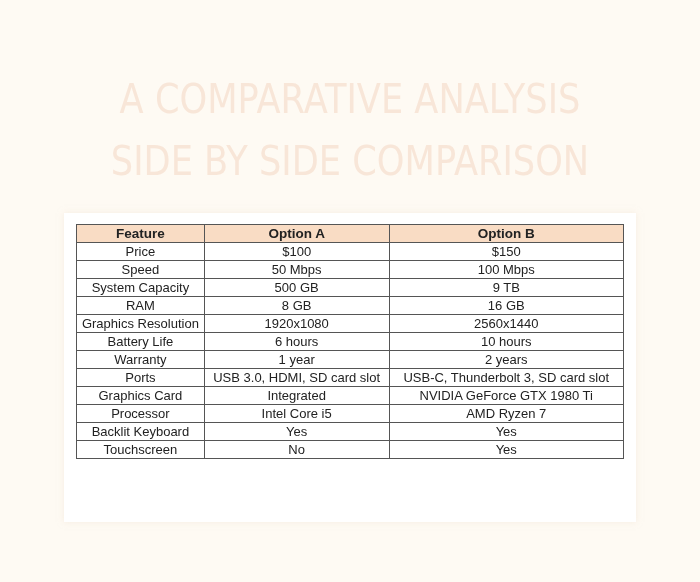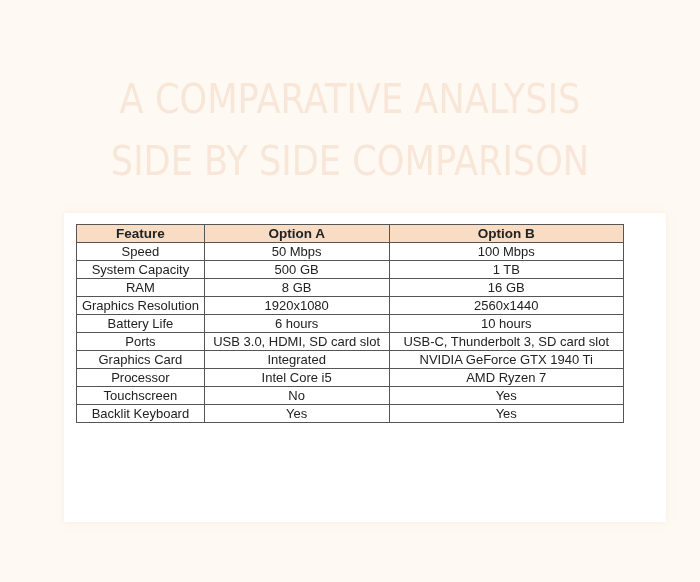--- a/index.html
+++ b/index.html
@@ -1,20 +1,20 @@
 <!DOCTYPE html>
 <html><head>
 <meta charset="utf-8">
 <style>
   html, body { margin:0; padding:0; }
   body { width:700px; height:582px; background:#fefaf3; position:relative; overflow:hidden; font-family:"Liberation Sans", sans-serif; }
   .title { position:absolute; left:0; width:700px; text-align:center; color:#f8e6d8; font-family:"DejaVu Sans", sans-serif; font-size:40px; letter-spacing:0px; font-weight:normal; transform:scaleX(0.88); }
   .t1 { top:76px; }
   .t2 { top:138px; }
-  .card { position:absolute; left:64px; top:213px; width:572px; height:309px; background:#ffffff; box-shadow:0 0 6px rgba(240,225,210,0.5);padding-left:30px; }
+  .card { position:absolute; left:64px; top:213px; width:572px; height:309px; background:#ffffff; box-shadow:0 0 6px rgba(240,225,210,0.5); }
   table { position:absolute; left:12px; top:11px; width:548px; border-collapse:collapse; font-size:13px; color:#222; }
   td, th { border:1px solid #555; text-align:center; height:17px; padding:0; line-height:17px; white-space:nowrap; }
   th { background:#f9dcc4; font-weight:bold; font-size:13.5px; }
   col.c1 { width:128px; } col.c2 { width:185px; } col.c3 { width:235px; }
 </style>
 </head>
 <body>
 
 <div class="title t1">A COMPARATIVE ANALYSIS</div>
 <div class="title t2">SIDE BY SIDE COMPARISON</div>
@@ -28,64 +28,74 @@
       </colgroup>
     <thead>
       <tr>
         <th>Feature</th>
         <th>Option A</th>
         <th>Option B</th>
       </tr>
     </thead>
     <tbody id="tbody">
         <tr>
+          <td>Price</td>
+          <td>$100</td>
+          <td>$150</td>
+        </tr>
+        <tr>
           <td>Speed</td>
           <td>50 Mbps</td>
           <td>100 Mbps</td>
         </tr>
         <tr>
           <td>System Capacity</td>
           <td>500 GB</td>
-          <td>1 TB</td>
+          <td>9 TB</td>
         </tr>
         <tr>
           <td>RAM</td>
           <td>8 GB</td>
           <td>16 GB</td>
         </tr>
         <tr>
           <td>Graphics Resolution</td>
           <td>1920x1080</td>
           <td>2560x1440</td>
         </tr>
         <tr>
           <td>Battery Life</td>
           <td>6 hours</td>
           <td>10 hours</td>
         </tr>
         <tr>
+          <td>Warranty</td>
+          <td>1 year</td>
+          <td>2 years</td>
+        </tr>
+        <tr>
           <td>Ports</td>
           <td>USB 3.0, HDMI, SD card slot</td>
           <td>USB-C, Thunderbolt 3, SD card slot</td>
         </tr>
         <tr>
           <td>Graphics Card</td>
           <td>Integrated</td>
-          <td>NVIDIA GeForce GTX 1940 Ti</td>
+          <td>NVIDIA GeForce GTX 1980 Ti</td>
         </tr>
         <tr>
           <td>Processor</td>
           <td>Intel Core i5</td>
           <td>AMD Ryzen 7</td>
         </tr>
         <tr>
-          <td>Touchscreen</td>
-          <td>No</td>
+          <td>Backlit Keyboard</td>
+          <td>Yes</td>
           <td>Yes</td>
         </tr>
         <tr>
-          <td>Backlit Keyboard</td>
-          <td>Yes</td>
+          <td>Touchscreen</td>
+          <td>No</td>
           <td>Yes</td>
         </tr>
       </tbody>
   </table>
 </div>
 
 </body></html>

